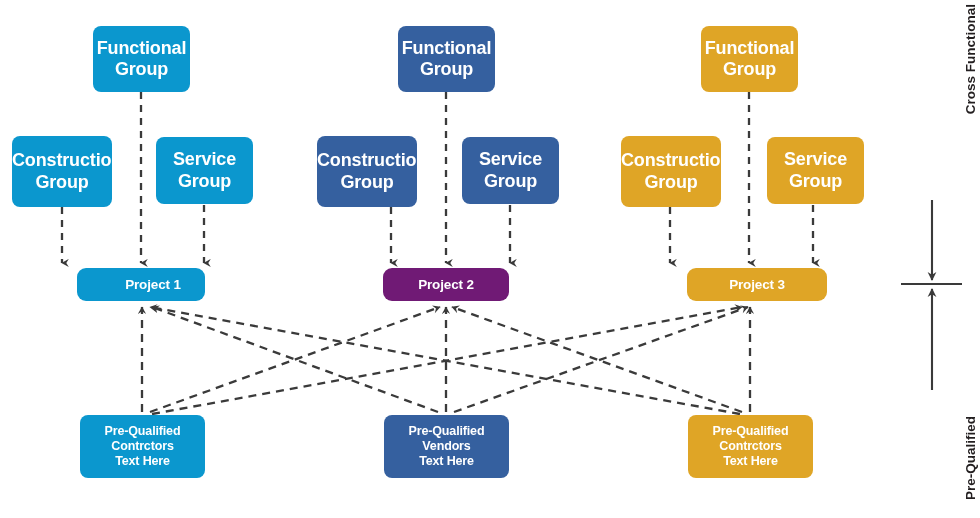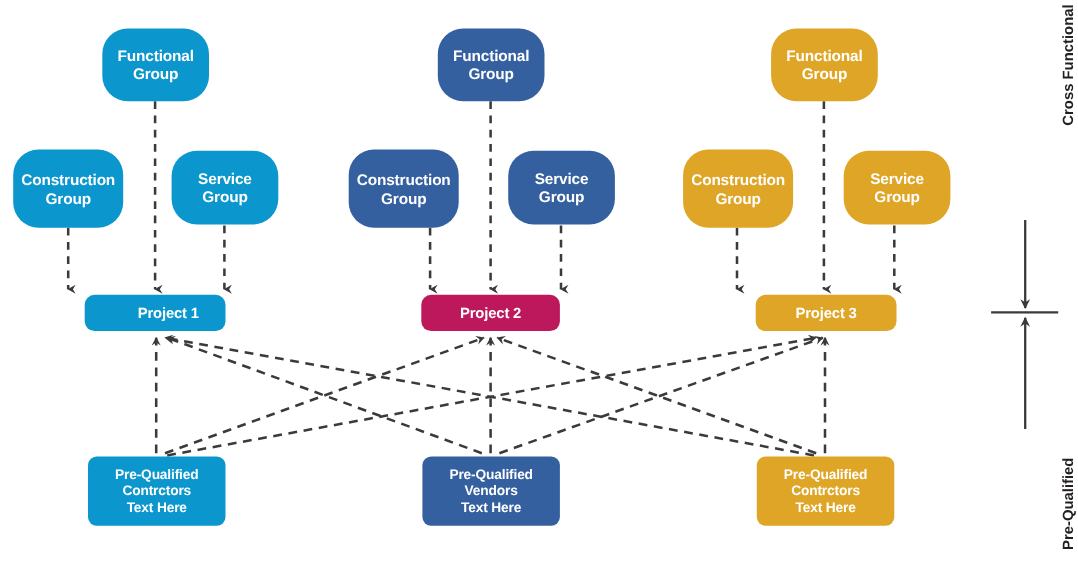--- a/index.html
+++ b/index.html
@@ -39,21 +39,21 @@
     line-height: 1.18;
     letter-spacing: -0.15px;
     z-index: 3;
   }
   .node .label {
     display: block;
     width: 100%;
     white-space: pre-line;
     padding: 0 3px;
   }
-  .node.group-box { font-size: 14px; border-radius: 23px; }
+  .node.group-box { font-size: 18px; }
   .node.project-box { font-size: 13.5px; border-radius: 9px; }
   .node.agency-box { font-size: 12.5px; justify-content: center; }
 
   .side-label {
     position: absolute;
     color: #231f20;
     font-weight: bold;
     font-size: 13.5px;
     line-height: 1.32;
     white-space: pre-line;
@@ -158,42 +158,42 @@
 Group</span>
   </div>
   <div class="node group-box" style="left:317px; top:136px; width:100px; height:71px; background:#35609f;">
     <span class="label">Construction
 Group</span>
   </div>
   <div class="node group-box" style="left:462px; top:137px; width:97px; height:67px; background:#35609f;">
     <span class="label">Service
 Group</span>
   </div>
-  <div class="node project-box" style="left:383px; top:268px; width:126px; height:33px; background:#be185d;">
+  <div class="node project-box" style="left:383px; top:268px; width:126px; height:33px; background:#701a75;">
     <span class="label">Project 2</span>
   </div>
   <div class="node agency-box" style="left:384px; top:415px; width:125px; height:63px; background:#35609f;">
     <span class="label">Pre-Qualified
 Vendors
 Text Here</span>
   </div>
 
   <div class="node group-box" style="left:701px; top:26px; width:97px; height:66px; background:#dfa526;">
     <span class="label">Functional
 Group</span>
   </div>
   <div class="node group-box" style="left:621px; top:136px; width:100px; height:71px; background:#dfa526;">
     <span class="label">Construction
 Group</span>
   </div>
   <div class="node group-box" style="left:767px; top:137px; width:97px; height:67px; background:#dfa526;">
     <span class="label">Service
 Group</span>
   </div>
-  <div class="node project-box" style="left:687px; top:268px; width:128px; height:33px; background:#dfa526;">
+  <div class="node project-box" style="left:687px; top:268px; width:140px; height:33px; background:#dfa526;">
     <span class="label">Project 3</span>
   </div>
   <div class="node agency-box" style="left:688px; top:415px; width:125px; height:63px; background:#dfa526;">
     <span class="label">Pre-Qualified
 Contrctors
 Text Here</span>
   </div>
 
   <div class="side-label lbl-top">Cross Functional
 Owner's Project

